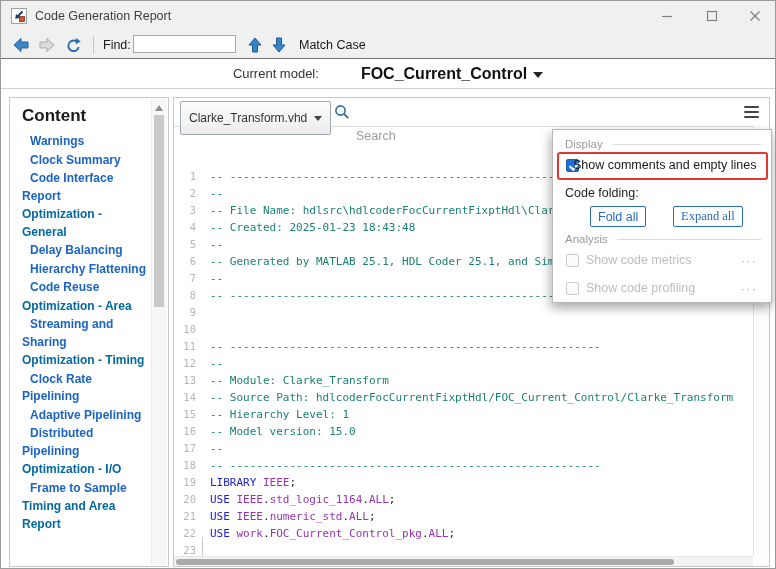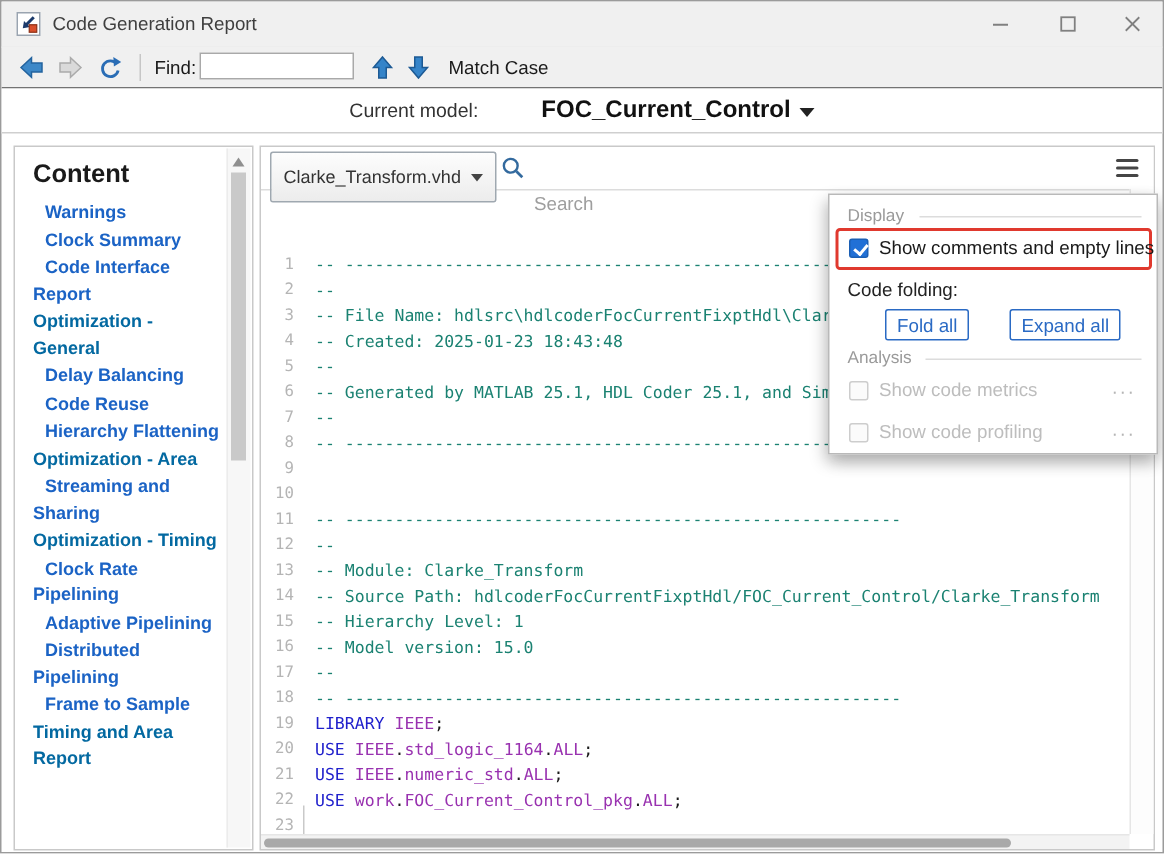--- a/index.html
+++ b/index.html
@@ -130,31 +130,32 @@
   <div class="sidebar">
     <div class="content-heading">Content</div>
     <div>
         <div class="nav-link">Warnings</div>
         <div class="nav-link">Clock Summary</div>
         <div class="nav-link">Code Interface
 Report</div>
         <div class="nav-header">Optimization -
 General</div>
         <div class="nav-link">Delay Balancing</div>
+        <div class="nav-link">Hierarchy Flattening</div>
         <div class="nav-link">Code Reuse</div>
-        <div class="nav-link">Hierarchy Flattening</div>
         <div class="nav-header">Optimization - Area</div>
         <div class="nav-link">Streaming and
 Sharing</div>
         <div class="nav-header">Optimization - Timing</div>
         <div class="nav-link">Clock Rate
 Pipelining</div>
         <div class="nav-link">Adaptive Pipelining</div>
         <div class="nav-link">Distributed
 Pipelining</div>
+        <div class="nav-header">Optimization - I/O</div>
         <div class="nav-link">Frame to Sample</div>
         <div class="nav-header">Timing and Area
 Report</div>
       </div>
     <div class="side-scroll">
       <div class="side-up"></div>
       <div class="side-thumb"></div>
     </div>
   </div>
 
@@ -182,24 +183,24 @@
     <div class="hscroll">
       <div class="hthumb"></div>
     </div>
   </div>
 
   <div class="popup">
     <span class="sect-label" style="top:8px;">Display</span>
     <span class="sect-rule" style="left:60px;top:14px;"></span>
     <div class="red-rect"></div>
     <span class="cb cb-on" style="left:13px;top:29px;"></span>
-    <span class="cb-label" style="left:33px;top:29px;text-align:right;">Show comments and empty lines</span>
+    <span class="cb-label" style="left:20px;top:29px;text-align:right;">Show comments and empty lines</span>
     <span class="fold-label">Code folding:</span>
     <button class="pbtn" style="left:37px;">Fold all</button>
-    <button class="pbtn" style="left:120px;">Expand all</button>
+    <button class="pbtn" style="left:120px;font-family:Liberation Serif, serif;">Expand all</button>
     <span class="sect-label" style="top:103px;">Analysis</span>
     <span class="sect-rule" style="left:64px;top:109px;"></span>
     <span class="cb cb-off" style="left:13px;top:124px;"></span>
     <span class="cb-label-dis" style="left:33px;top:124px;">Show code metrics</span>
     <span class="dots" style="top:124px;">···</span>
     <span class="cb cb-off" style="left:13px;top:152px;"></span>
     <span class="cb-label-dis" style="left:33px;top:152px;">Show code profiling</span>
     <span class="dots" style="top:152px;">···</span>
   </div>
 

